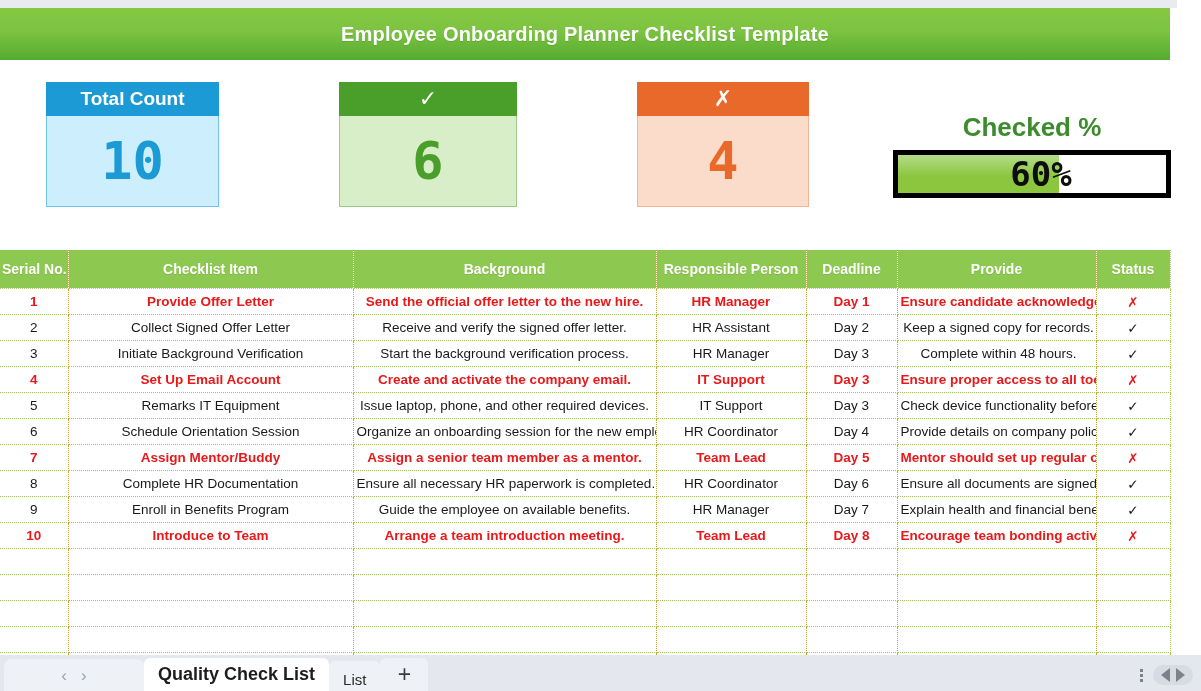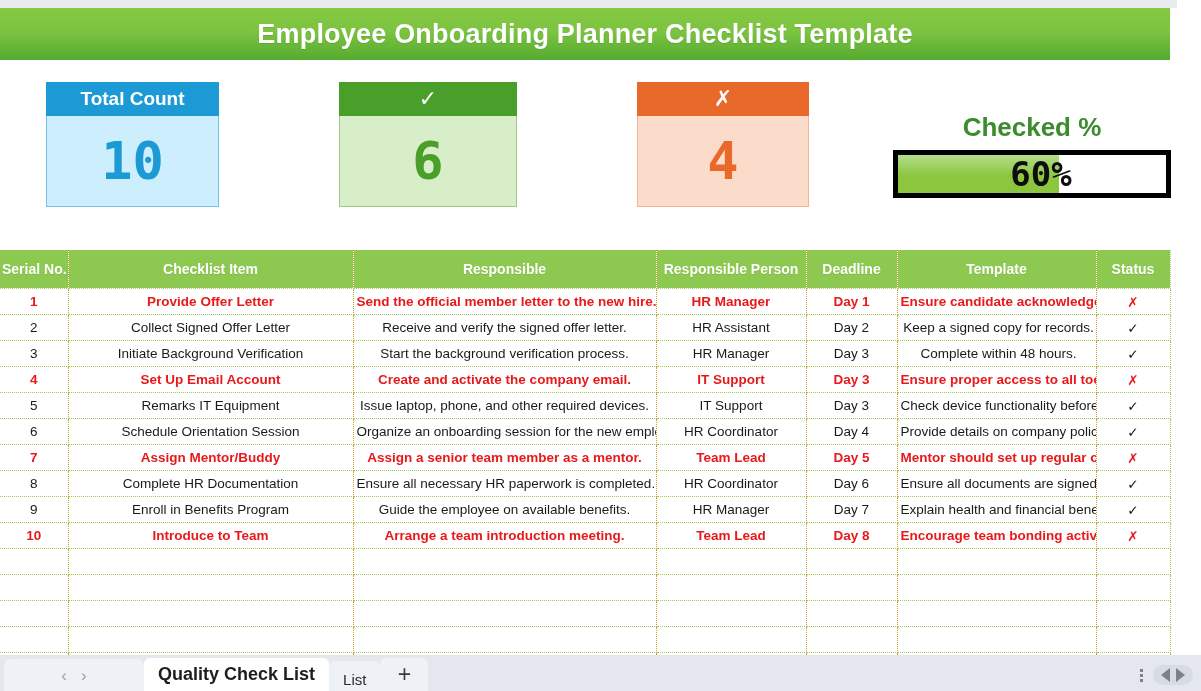--- a/index.html
+++ b/index.html
@@ -15,21 +15,21 @@
   .topstrip{position:absolute;left:0;top:0;width:1201px;height:8px;background:#e8ebef;}
   .topstrip .whitecap{position:absolute;right:0;top:0;width:24px;height:8px;background:#fff;}
 
   
   .banner{
     position:absolute;left:0;top:8px;width:1170px;height:52px;
     background:linear-gradient(to bottom,#86c941 0%,#7cc342 45%,#55ab2f 100%);
     display:flex;align-items:center;justify-content:center;
   }
   .banner-title{
-    color:#ffffff;font-size:27px;font-weight:bold;letter-spacing:.2px;
+    color:#ffffff;font-size:20px;font-weight:bold;letter-spacing:.2px;
     text-shadow:0 1px 1px rgba(0,0,0,.10);
     white-space:nowrap;
   }
 
   
   .kpi{position:absolute;}
   .kpi-head{
     height:34px;display:flex;align-items:center;justify-content:center;
     color:#fff;font-weight:bold;font-size:19px;
   }
@@ -192,32 +192,32 @@
           <col class="c-desc">
         <col class="c-resp">
           <col class="c-dead">
           <col class="c-rem">
           <col class="c-stat">
       </colgroup>
       <thead>
         <tr>
           <th>Serial No.</th>
           <th>Checklist Item</th>
-          <th>Responsible</th>
+          <th>Background</th>
           <th>Responsible Person</th>
           <th>Deadline</th>
-          <th>Template</th>
+          <th>Provide</th>
           <th>Status</th>
         </tr>
       </thead>
       <tbody id="grid-body">
           <tr class="pending">
             <td>1</td>
             <td>Provide Offer Letter</td>
-            <td>Send the official member letter to the new hire.</td>
+            <td>Send the official offer letter to the new hire.</td>
             <td>HR Manager</td>
             <td>Day 1</td>
             <td class="cell-remarks">
               <span class="clip">Ensure candidate acknowledges receipt.</span>
             </td>
             <td class="cell-status">✗</td>
           </tr>
           <tr class="done">
             <td>2</td>
             <td>Collect Signed Offer Letter</td>

